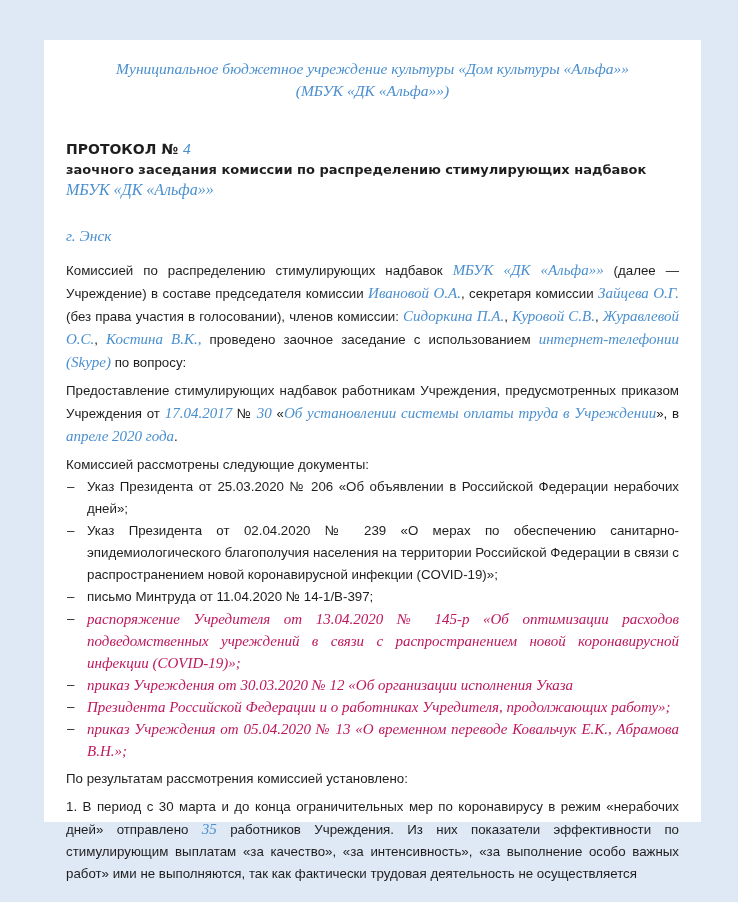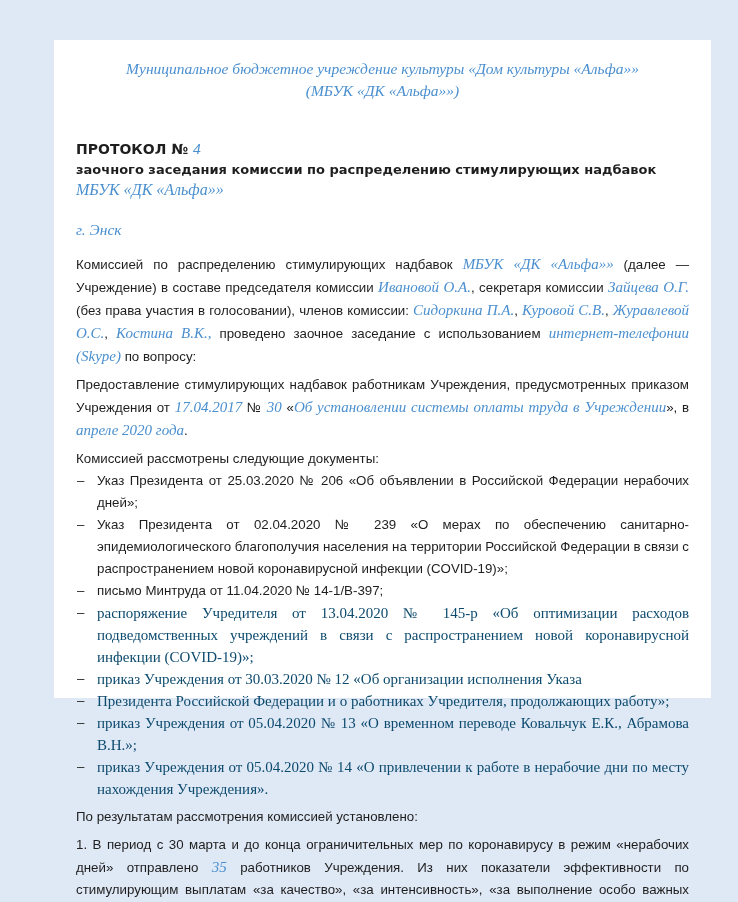--- a/index.html
+++ b/index.html
@@ -10,24 +10,24 @@
       width: 738px;
       height: 902px;
       background: #dfe8f5;
       position: relative;
       overflow: hidden;
       font-family: "Liberation Sans", "DejaVu Sans", sans-serif;
       color: #1e1e1e;
     }
     .page {
       position: absolute;
-      left: 54px;
+      left: 44px;
       top: 40px;
       width: 657px;
-      height: 658px;
+      height: 782px;
       background: #ffffff;
     }
     .inner {
       position: absolute;
       left: 22px;
       top: 18px;
       width: 613px;
     }
     .org {
       text-align: center;
@@ -64,21 +64,21 @@
     .title-org {
       font-family: "Liberation Serif", "DejaVu Serif", serif;
       font-style: italic;
       color: #4a8fcf;
       font-size: 16px;
       line-height: 20px;
     }
     .place-date {
       display: flex;
       justify-content: space-between;
-      margin-top: 19px;
+      margin-top: 25px;
       font-family: "Liberation Serif", "DejaVu Serif", serif;
       font-style: italic;
       color: #4a8fcf;
       font-size: 15.5px;
       line-height: 22px;
       text-align: right;
     }
     p.body {
       margin: 0;
       font-size: 13.3px;
@@ -108,21 +108,22 @@
     }
     ul.dash li::before {
       content: "–";
       position: absolute;
       left: 1px;
       top: 0;
       color: #1e1e1e;
     }
     ul.dash li.it {
       font-family: "Liberation Serif", "DejaVu Serif", serif;
-      color: #0c4a6e;
+      font-style: italic;
+      color: #be185d;
       font-size: 15px;
     }
     ul.dash li.it::before {
       font-family: "Liberation Sans", sans-serif;
       font-style: normal;
       font-size: 13.3px;
     }
   </style>
 </head>
 <body>
@@ -157,21 +158,20 @@
     <p class="body gap-s">Комиссией рассмотрены следующие документы:</p>
 
     <ul class="dash">
       <li>Указ Президента от 25.03.2020 № 206 «Об объявлении в Российской Федерации нерабочих дней»;</li>
       <li>Указ Президента от 02.04.2020 № 239 «О мерах по обеспечению санитарно-эпидемиологического благополучия населения на территории Российской Федерации в связи с распространением новой коронавирусной инфекции (COVID-19)»;</li>
       <li>письмо Минтруда от 11.04.2020 № 14-1/В-397;</li>
       <li class="it">распоряжение Учредителя от 13.04.2020 № 145-р «Об оптимизации расходов подведомственных учреждений в связи с распространением новой коронавирусной инфекции (COVID-19)»;</li>
       <li class="it">приказ Учреждения от 30.03.2020 № 12 «Об организации исполнения Указа</li>
       <li class="it">Президента Российской Федерации и о работниках Учредителя, продолжающих работу»;</li>
       <li class="it">приказ Учреждения от 05.04.2020 № 13 «О временном переводе Ковальчук Е.К., Абрамова В.Н.»;</li>
-      <li class="it">приказ Учреждения от 05.04.2020 № 14 «О привлечении к работе в нерабочие дни по месту нахождения Учреждения».</li>
     </ul>
 
     <p class="body gap-s">По результатам рассмотрения комиссией установлено:</p>
 
     <p class="body gap-s">
       <span>1. В период с 30 марта и до конца ограничительных мер по коронавирусу в режим «нерабочих дней» отправлено </span><span class="hl">35</span><span> работников Учреждения. Из них показатели эффективности по стимулирующим выплатам «за качество», «за интенсивность», «за выполнение особо важных работ» ими не выполняются, так как фактически трудовая деятельность не осуществляется </span>
     </p>
 
   </div>
 </div>

